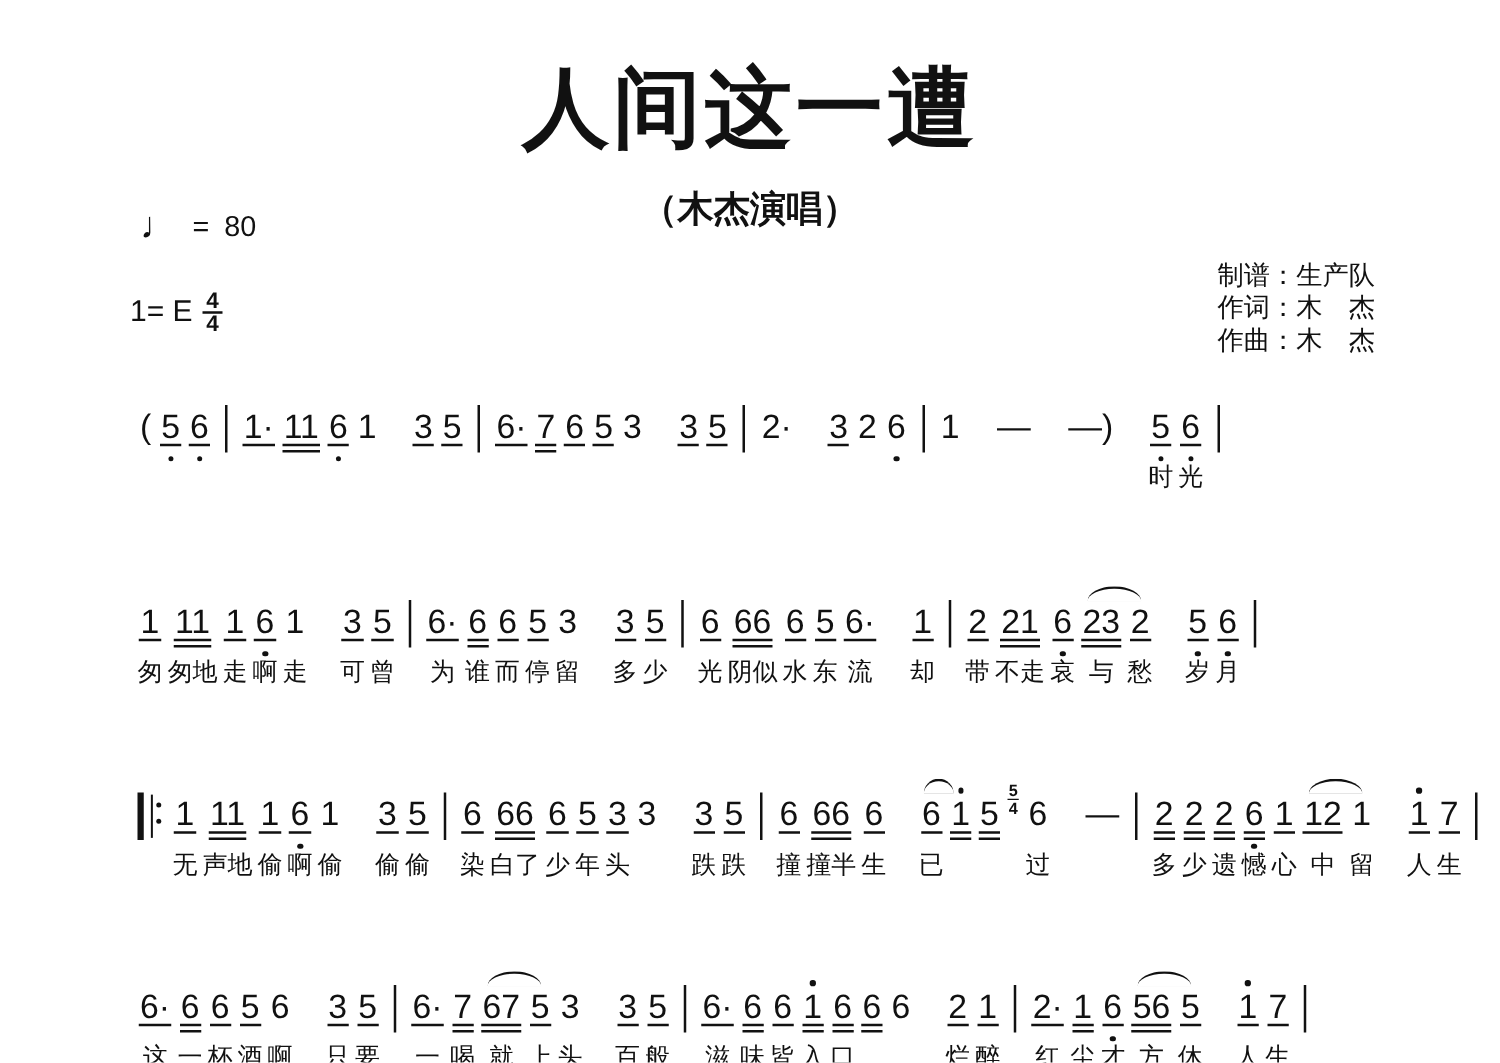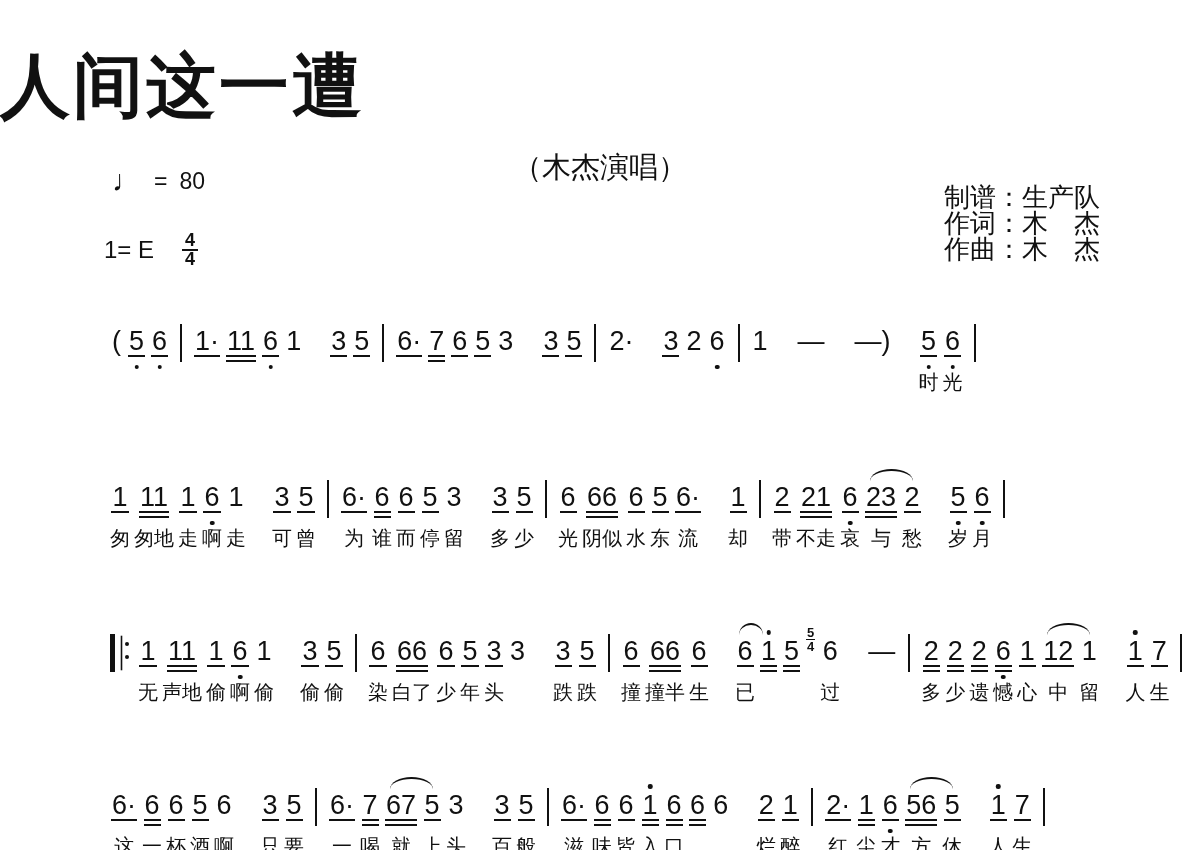--- a/index.html
+++ b/index.html
@@ -1,31 +1,31 @@
 <!DOCTYPE html>
 <html><head>
 <meta charset="utf-8">
 <style>
   html,body{margin:0;padding:0}
   body{width:1200px;height:850px;overflow:hidden;background:#fff;color:#111;
        font-family:"Liberation Sans","DejaVu Sans",sans-serif}
   .page{position:relative;width:1200px;height:850px;background:#fff}
-  .title{position:absolute;top:40px;left:0;width:100%;
+  .title{position:absolute;top:40px;left:0;width:100%;text-align:center;
          font-size:70px;font-weight:800;letter-spacing:3px}
   .subtitle{position:absolute;top:148px;left:0;width:100%;text-align:center;
-            font-size:29px;font-weight:400}
+            font-size:29px;font-weight:700}
   .tempo{position:absolute;left:112px;top:166px;font-size:23px;display:flex;
          align-items:center;gap:12px;font-weight:500}
   .tempo .q{font-size:30px;line-height:30px}
   .keysig{position:absolute;left:104px;top:232px;font-size:24px;display:flex;
-          align-items:center;gap:28px}
+          align-items:center;gap:8px}
   .frac{display:inline-flex;flex-direction:column;align-items:center;
         line-height:17px;font-size:18px;font-weight:700}
   .frac .ft{border-bottom:2px solid #111;padding:0 3px}
-  .credits{position:absolute;right:100px;top:184px;font-size:26px;line-height:26px}
+  .credits{position:absolute;right:100px;top:208px;font-size:21px;line-height:26px}
   .sline{position:absolute;left:108px;right:30px;display:flex;align-items:flex-start}
   .tok{display:inline-flex;flex-direction:column;align-items:center;margin:0 2px}
   .tok.gap{margin-left:24px}
   .nt{position:relative;font-size:27px;font-weight:500;line-height:34px;height:36px;
       padding:0 2px;white-space:nowrap}
   .ul{position:absolute;left:1px;right:1px;height:2px;background:#111}
   .l1{bottom:3px}
   .l2{bottom:-2px}
   .ndot{position:absolute;left:50%;transform:translateX(-50%);width:4.5px;height:4.5px;
        border-radius:50%;background:#111}

